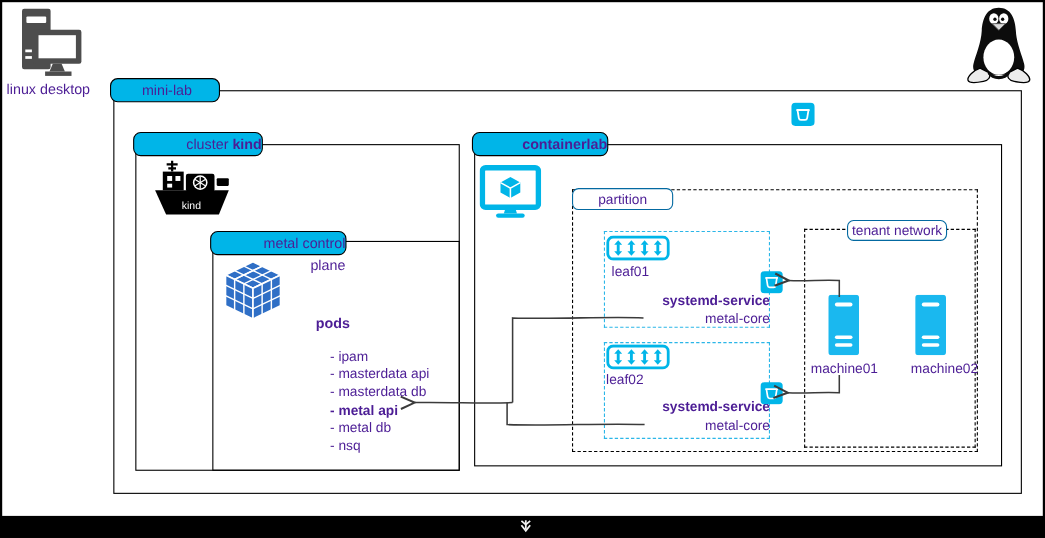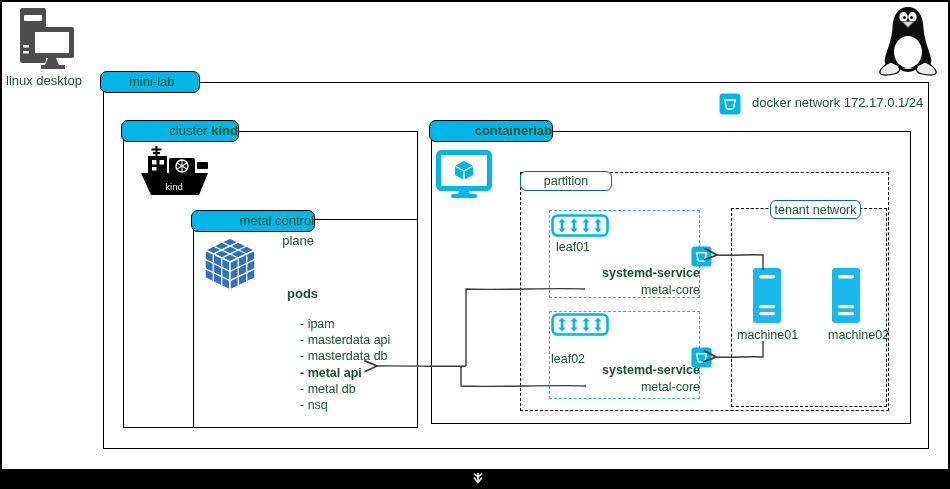--- a/index.html
+++ b/index.html
@@ -1,17 +1,17 @@
 <!DOCTYPE html>
 <html><head>
 <meta charset="utf-8">
 <style>
   html,body{margin:0;padding:0;background:#fff;}
   #stage{position:relative;width:950px;height:489px;background:#fff;overflow:hidden;
-         font-family:"Liberation Sans",sans-serif;color:#14532d;box-sizing:border-box;}
+         font-family:"Liberation Sans",sans-serif;color:#4c1d95;box-sizing:border-box;}
   .frame{position:absolute;left:0;top:0;width:950px;height:489px;border:2px solid #000;box-sizing:border-box;pointer-events:none;}
   .box{position:absolute;border:1.5px solid #000;box-sizing:border-box;background:transparent;}
   .dashed-black{position:absolute;border:1.3px dashed #000;box-sizing:border-box;}
   .dashed-cyan{position:absolute;border:1.3px dashed #2bb6e8;box-sizing:border-box;}
   .tag{position:absolute;background:#00b5e8;border:1px solid #000;border-radius:7px;
        font-size:13px;line-height:20px;text-align:right;box-sizing:border-box;z-index:3;padding-left:37px;}
   .whitetag{position:absolute;background:#fff;border:1px solid #0369a1;border-radius:6px;
        font-size:12.5px;line-height:18px;text-align:center;box-sizing:border-box;z-index:3;}
   .lbl{position:absolute;font-size:12.5px;line-height:14px;}
   .bold{font-weight:bold;}
@@ -61,21 +61,20 @@
   <div class="box" style="left:103px;top:82px;width:826px;height:367px;"></div>
   <div class="tag" style="left:100px;top:71px;width:100px;height:22px;text-align:left;padding-left:28px;">mini-lab</div>
 
   <div class="icon" style="left:719px;top:93px;">
     <svg width="22" height="22" viewBox="0 0 22 22">
       <rect x="0.5" y="0.5" width="21" height="21" rx="3.5" fill="#00b5e8"></rect>
       <path d="M5,7 h12" stroke="#fff" stroke-width="1.6" fill="none"></path>
       <path d="M6,7 L7.2,14.3 a2,2 0 0 0 2,1.7 h3.6 a2,2 0 0 0 2,-1.7 L16,7" stroke="#fff" stroke-width="1.6" fill="none"></path>
     </svg>
   </div>
-  <div class="lbl" style="left:752px;top:96px;font-size:13px;">docker network 172.17.0.1/24</div>
 
   <div class="box" style="left:123px;top:131px;width:295px;height:297px;"></div>
   <div class="tag" style="left:121px;top:120px;width:118px;height:22px;"><span>cluster </span><span class="bold">kind</span></div>
 
   <div class="icon" style="left:140px;top:146px;">
     <svg width="70" height="52" viewBox="0 0 70 52">
       <path d="M16.5,0 V10 M11.5,3.5 H21.5 M13,7 H20" stroke="#000" stroke-width="2" fill="none"></path>
       <rect x="8" y="10" width="19" height="17" fill="#000"></rect>
       <rect x="12" y="14" width="4.5" height="4.5" fill="#fff"></rect>
       <rect x="19.5" y="14" width="4.5" height="4.5" fill="#fff"></rect>
@@ -208,21 +207,21 @@
             <polygon points="0,7 3.6,3 -3.6,3"></polygon>
           </g>
         <g transform="translate(47,11.5)">
             <polygon points="0,-7 3.6,-3 -3.6,-3"></polygon>
             <rect x="-1.3" y="-3.5" width="2.6" height="7"></rect>
             <polygon points="0,7 3.6,3 -3.6,3"></polygon>
           </g>
       </g>
     </svg>
   </div>
-  <div class="lbl" style="left:551px;top:338px;margin-top:14px;">leaf02</div>
+  <div class="lbl" style="left:551px;top:338px;">leaf02</div>
   <div class="lbl bold center" style="left:549px;top:363px;width:151px;">systemd-service</div>
   <div class="lbl center" style="left:549px;top:380px;width:151px;">metal-core</div>
   <div class="icon" style="left:691px;top:347px;">
     <svg width="21" height="21" viewBox="0 0 22 22">
       <rect x="0.5" y="0.5" width="21" height="21" rx="3.5" fill="#00b5e8"></rect>
       <path d="M5,7 h12" stroke="#fff" stroke-width="1.6" fill="none"></path>
       <path d="M6,7 L7.2,14.3 a2,2 0 0 0 2,1.7 h3.6 a2,2 0 0 0 2,-1.7 L16,7" stroke="#fff" stroke-width="1.6" fill="none"></path>
     </svg>
   </div>
 

